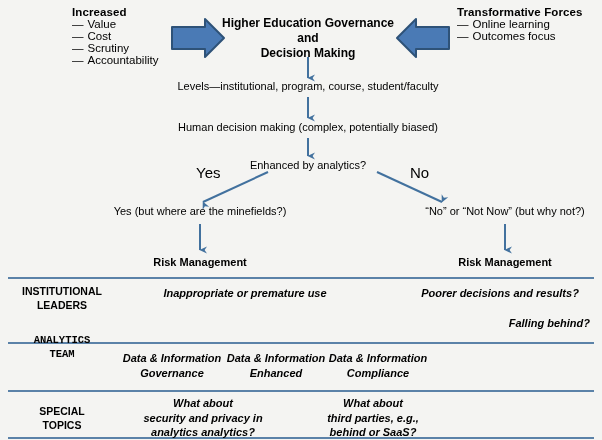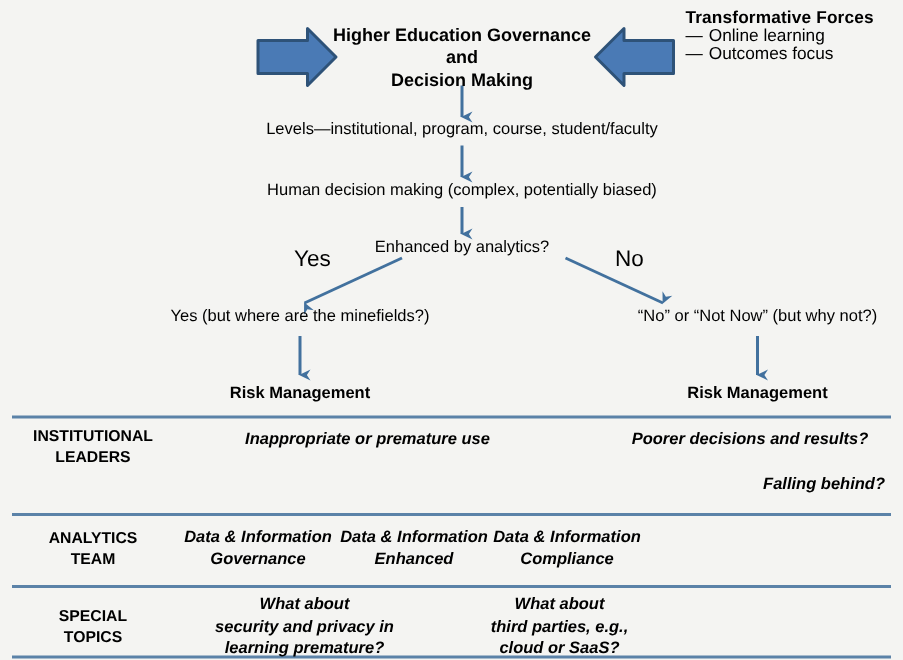--- a/index.html
+++ b/index.html
@@ -118,20 +118,35 @@
 
     <line x1="268" y1="172" x2="203" y2="202" stroke="#42719e" stroke-width="2" marker-end="url(#ah)"></line>
 
     <line x1="377" y1="172" x2="442" y2="202" stroke="#42719e" stroke-width="2" marker-end="url(#ah)"></line>
 
     <line x1="200" y1="224" x2="200" y2="250" stroke="#42719e" stroke-width="2" marker-end="url(#ah)"></line>
 
     <line x1="505" y1="224" x2="505" y2="250" stroke="#42719e" stroke-width="2" marker-end="url(#ah)"></line>
   </svg>
 
+  <div class="abs" style="left:72px; top:6px;">
+    <div class="force-head">Increased</div>
+    <div class="force-item">
+      <span class="dash">—</span><span>Value</span>
+    </div>
+    <div class="force-item">
+      <span class="dash">—</span><span>Cost</span>
+    </div>
+    <div class="force-item">
+      <span class="dash">—</span><span>Scrutiny</span>
+    </div>
+    <div class="force-item">
+      <span class="dash">—</span><span>Accountability</span>
+    </div>
+  </div>
 
   <div class="abs" style="left:457px; top:6px;">
     <div class="force-head">Transformative Forces</div>
     <div class="force-item">
       <span class="dash">—</span><span>Online learning</span>
     </div>
     <div class="force-item">
       <span class="dash">—</span><span>Outcomes focus</span>
     </div>
   </div>
@@ -163,21 +178,21 @@
   <div class="divider" style="top:437px;"></div>
 
   <div class="abs row-label" style="left:8px; top:284px; width:108px;">
     <div>INSTITUTIONAL</div>
     <div>LEADERS</div>
   </div>
   <div class="abs cell" style="left:120px; top:286px; width:250px;">Inappropriate or premature use</div>
   <div class="abs cell" style="left:400px; top:286px; width:200px;">Poorer decisions and results?</div>
   <div class="abs cell" style="left:400px; top:316px; width:190px;text-align:right;">Falling behind?</div>
 
-  <div class="abs row-label" style="left:8px; top:352px; width:108px;">
+  <div class="abs row-label" style="left:8px; top:333px; width:108px;font-family:Liberation Mono, monospace;">
     <div>ANALYTICS</div>
     <div>TEAM</div>
   </div>
   <div class="abs cell" style="left:118px; top:351px; width:108px;">
     <div>Data &amp; Information</div>
     <div>Governance</div>
   </div>
   <div class="abs cell" style="left:222px; top:351px; width:108px;">
     <div>Data &amp; Information</div>
     <div>Enhanced</div>
@@ -187,21 +202,21 @@
     <div>Compliance</div>
   </div>
 
   <div class="abs row-label" style="left:8px; top:404px; width:108px;">
     <div>SPECIAL</div>
     <div>TOPICS</div>
   </div>
   <div class="abs cell" style="left:118px; top:396px; width:170px;">
     <div>What about</div>
     <div>security and privacy in</div>
-    <div>learning premature?</div>
+    <div>analytics analytics?</div>
   </div>
   <div class="abs cell" style="left:288px; top:396px; width:170px;">
     <div>What about</div>
     <div>third parties, e.g.,</div>
-    <div>cloud or SaaS?</div>
+    <div>behind or SaaS?</div>
   </div>
 
 </div>
 
 </body></html>

